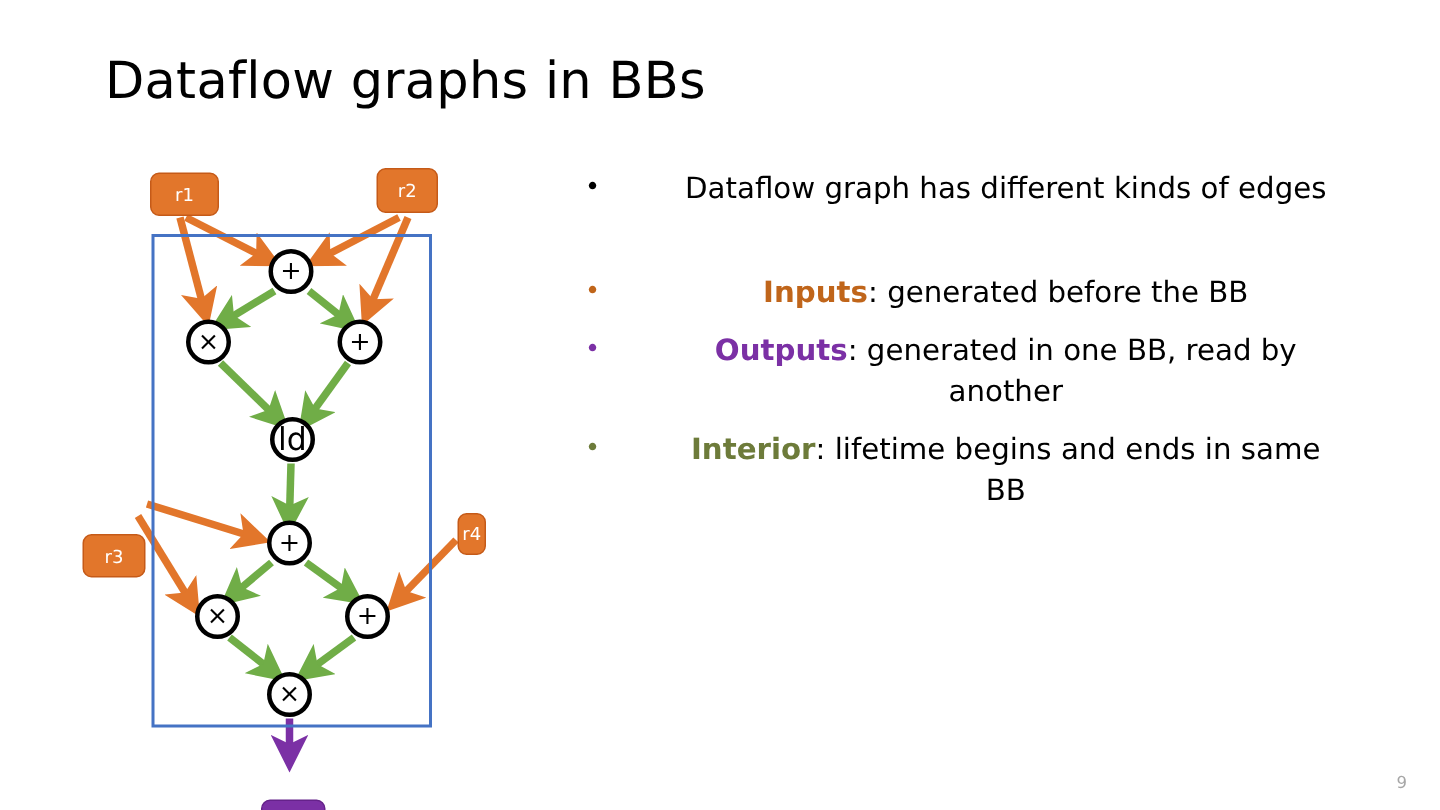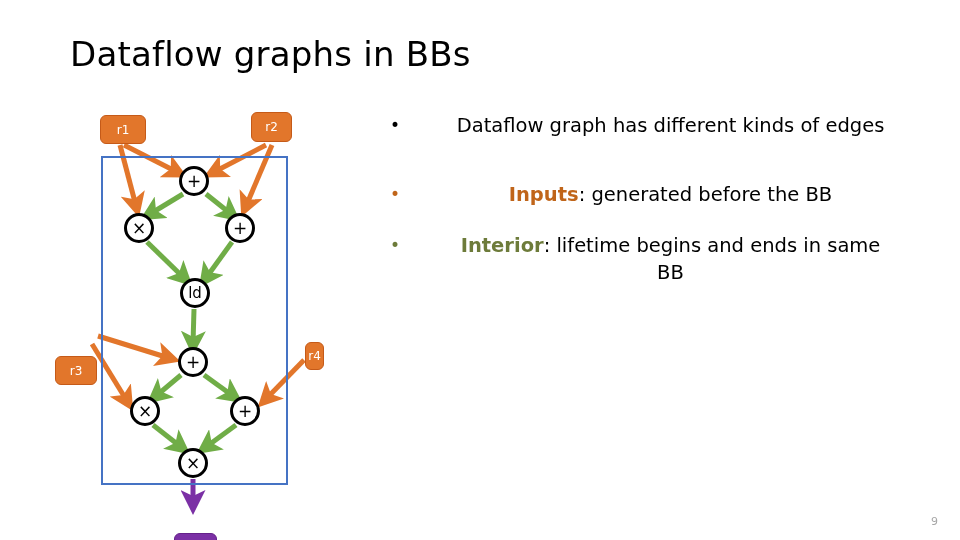--- a/index.html
+++ b/index.html
@@ -55,21 +55,21 @@
     background:#ffffff;
     box-sizing:border-box;
     display:flex;
     align-items:center;
     justify-content:center;
     font-size:17px;
     line-height:1;
     color:#000000;
     font-family:"DejaVu Sans", sans-serif;
   }
-  .op-node.ld{ font-size:15px; }
+  .op-node.ld{ font-size:21px; }
 
   .bb-rect{
     position:absolute;
     border:2.5px solid #4573C4;
     box-sizing:border-box;
     background:transparent;
   }
 
   
   .bullets{
@@ -217,20 +217,24 @@
     </div>
 
     <div class="gap-1"></div>
 
     <div class="bullet b2">
       <span class="kw kw-in">Inputs</span><span>: generated before the BB</span>
     </div>
 
     <div class="gap-2"></div>
 
+    <div class="bullet b3">
+      <span class="kw kw-out">Outputs</span><span>: generated in one BB, read by</span>
+      <div>another</div>
+    </div>
 
     <div class="gap-3"></div>
 
     <div class="bullet b4">
       <span class="kw kw-int">Interior</span><span>: lifetime begins and ends in same</span>
       <div>BB</div>
     </div>
 
   </div>
 

